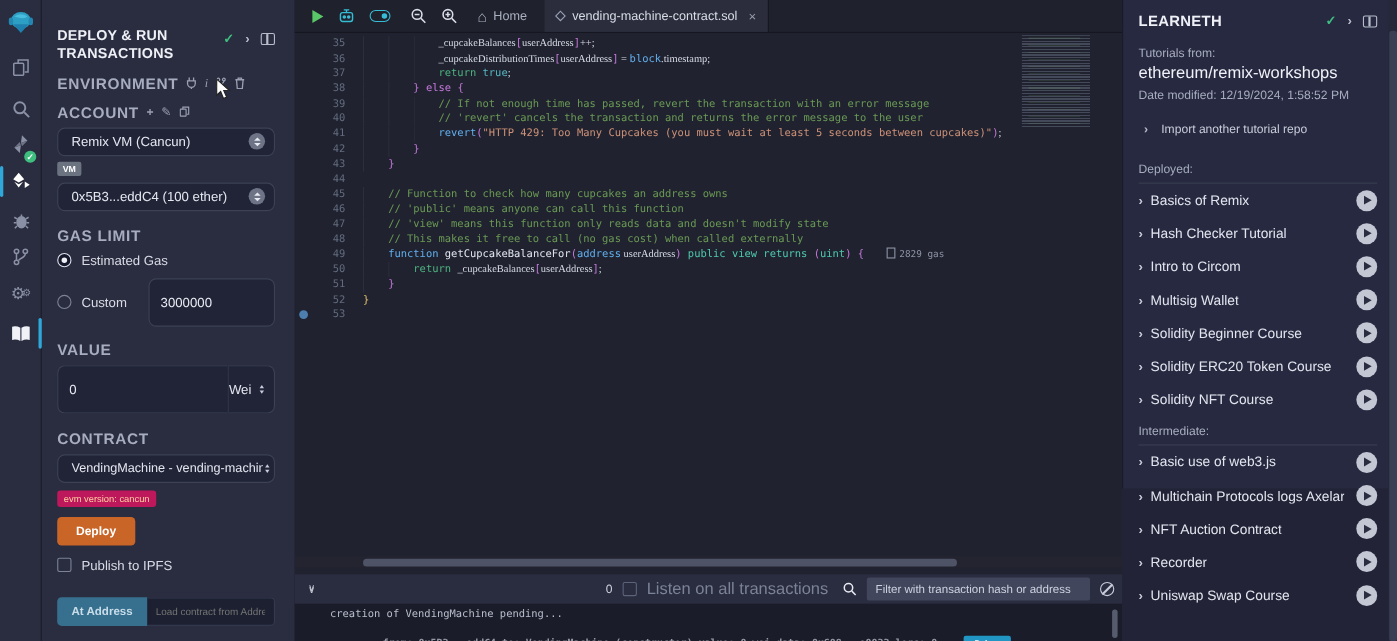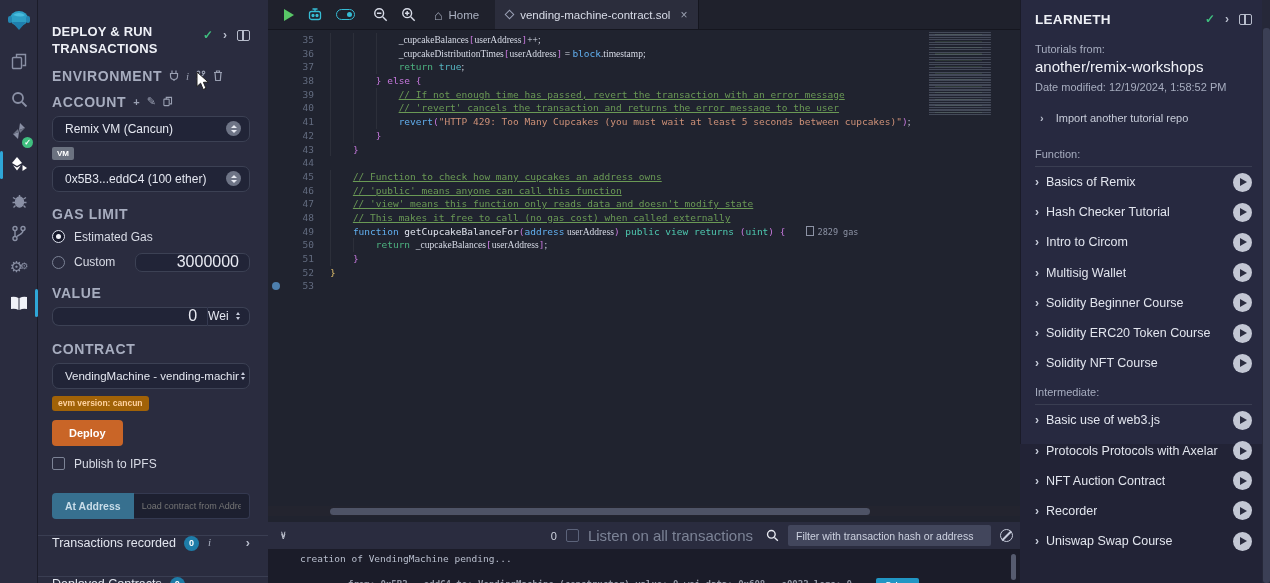--- a/index.html
+++ b/index.html
@@ -33,25 +33,25 @@
   .tri-up { width:0; height:0; border-left:3px solid transparent; border-right:3px solid transparent; border-bottom:3.5px solid #e8eaf2; }
   .tri-dn { width:0; height:0; border-left:3px solid transparent; border-right:3px solid transparent; border-top:3.5px solid #e8eaf2; }
   .ministep { display:flex; flex-direction:column; gap:2px; margin-left:2px; }
   .minitri-up { width:0;height:0;border-left:2.5px solid transparent;border-right:2.5px solid transparent;border-bottom:3px solid #c7ccdb; }
   .minitri-dn { width:0;height:0;border-left:2.5px solid transparent;border-right:2.5px solid transparent;border-top:3px solid #c7ccdb; }
   .vm-badge { display:inline-block; background:#6b7280; color:#fff; font-size:8px; font-weight:bold; padding:2px 5px; border-radius:2px; margin-top:5px; }
   .radio { width:13px; height:13px; border:1px solid #7c8396; border-radius:50%; flex:none; }
   .radio.sel { border-color:#dfe3ee; background:#15182a; position:relative; }
   .radio.sel::after { content:""; position:absolute; inset:3px; border-radius:50%; background:#eef0f6; }
   .radrow { display:flex; align-items:center; gap:9px; font-size:12px; color:#d9dce6; }
-  input.boxinput { background:#212437; border:1px solid #3c4154; border-radius:7px; height:19px; color:#e8eaf2; font-size:16px; padding:0 10px; font-family:"Liberation Sans",sans-serif; width:100%; outline:none;text-align:right; }
+  input.boxinput { background:#212437; border:1px solid #3c4154; border-radius:7px; height:44px; color:#e8eaf2; font-size:12px; padding:0 10px; font-family:"Liberation Sans",sans-serif; width:100%; outline:none; }
   .valrow { display:flex; margin-top:6px; }
   .valrow input { border-radius:7px 0 0 7px; border-right:none; }
   .unitbox { width:56px; background:#212437; border:1px solid #3c4154; border-left:1px solid #343950; border-radius:0 7px 7px 0; display:flex; align-items:center; justify-content:flex-start; gap:5px; font-size:12px; color:#e4e7f0; }
-  .evm-badge { display:inline-block; background:#a16207; color:#ffd2a0; font-size:8.5px; font-weight:bold; padding:2.5px 6px; border-radius:3px; margin-top:7px; }
+  .evm-badge { display:inline-block; background:#be185d; color:#ffd2a0; font-size:8.5px; font-weight:normal; padding:2.5px 6px; border-radius:3px; margin-top:7px; }
   .deploy-btn { display:inline-block; background:#c96527; color:#fff; font-size:11px; font-weight:bold; padding:7px 17px; border-radius:4px; border:none; margin-top:9px; cursor:pointer; font-family:"Liberation Sans",sans-serif; }
   .ipfsrow { display:flex; align-items:center; gap:9px; margin-top:11px; font-size:12px; color:#d9dce6; }
   .cbox { width:13px; height:13px; border:1px solid #7c8396; border-radius:2px; background:transparent; flex:none; }
   .atrow { display:flex; margin-top:22px; }
   .at-btn { background:#37708f; color:#c9dde9; font-size:10.5px; font-weight:bold; padding:0 13px; height:26px; border:none; border-radius:4px 0 0 4px; font-family:"Liberation Sans",sans-serif; }
   .at-input { flex:1; background:#1d2030; border:1px solid #343950; border-left:none; border-radius:0 4px 4px 0; height:26px; color:#6f7688; font-size:9px; padding:0 8px; outline:none; font-family:"Liberation Sans",sans-serif; min-width:0; }
   .divider { border-top:1px solid #3a3e52; margin-top:16px; }
   .secrow { display:flex; height:40px; font-size:12.5px; color:#e2e5ee; }
   .badge-count { width:15px; height:15px; border-radius:50%; background:#1e7ca8; color:#fff; font-size:9px; font-weight:bold; display:flex; align-items:center; justify-content:center; margin-left:8px; flex:none; }
   .info-i { font-family:"Liberation Serif",serif; font-style:italic; font-size:11px; color:#aab0c0; margin-left:9px; }
@@ -72,21 +72,21 @@
   .lines { padding-top:3px; }
   .crow { display:flex; height:13.7px; line-height:13.7px; white-space:pre; }
   .bpcol { width:16px; flex:none; display:flex; align-items:center; justify-content:center; }
   .bpdot { width:8px; height:8px; border-radius:50%; background:#4d7fae; }
   .lnum { width:30px; flex:none; text-align:right; color:#626b7f; padding-right:16px; box-sizing:content-box; }
   .lcode { flex:1; color:#d8dce8; }
   .indg { display:inline-block; width:4ch; height:13.7px; vertical-align:top; box-shadow:inset 1px 0 0 rgba(255,255,255,.055); }
   .tk-id { color:#d8dce8;font-family:Liberation Serif, serif; } .tk-br { color:#c678dd; } .tk-bry { color:#e2c06c; }
   .tk-kwb { color:#61afef; } .tk-kwg { color:#4db380; } .tk-kwt { color:#4ec9b0; }
   .tk-typ { color:#4ec9b0; } .tk-lit { color:#56b6c2; } .tk-kwp { color:#c678dd; }
-  .tk-com { color:#6a9955;text-decoration:underline; } .tk-str { color:#ce9178; } .tk-fn { color:#e2e6f0; }
+  .tk-com { color:#6a9955; } .tk-str { color:#ce9178; } .tk-fn { color:#e2e6f0; }
   .gaschip { color:#8d93a5; font-size:8.5px; margin-left:20px; }
   .gaschip::before { content:""; display:inline-block; width:6px; height:8px; border:1px solid #8d93a5; margin-right:4px; vertical-align:-1px; }
   .minimap { position:absolute; top:2px; right:9px; width:86px; height:84px;
     background:repeating-linear-gradient(180deg, rgba(150,162,185,.30) 0 1px, transparent 1px 2.5px),
                repeating-linear-gradient(180deg, rgba(106,153,85,.18) 0 1px, transparent 1px 6.5px);
     background-size:72% 100%, 55% 100%; background-repeat:no-repeat; background-position:4px 0, 10px 2px; }
   .hscroll { position:absolute; left:0; right:0; top:476px; height:10px; background:#23242f; }
   .hthumb { position:absolute; left:62px; top:1.5px; width:540px; height:7px; background:#4e5366; border-radius:4px; }
   .termbar { position:absolute; left:0; top:522px; width:752px; height:27px; background:#2a2c3f; display:flex; align-items:center; padding:0 7px 0 12px; gap:9px; }
   .dblchev { display:flex; flex-direction:column; line-height:5px; color:#c3c8d4; font-size:9px; letter-spacing:0; }
@@ -397,28 +397,28 @@
 <div class="lp">
   <div class="lp-head">
     <span class="lp-title">LEARNETH</span>
     <div class="head-icons" style="margin-top:0;">
       <span class="check">✓</span>
       <span class="chev">›</span>
       <span class="panelbox"></span>
     </div>
   </div>
   <div class="fromlbl">Tutorials from:</div>
-  <div class="repo">another/remix-workshops</div>
+  <div class="repo">ethereum/remix-workshops</div>
   <div class="modified">Date modified: 12/19/2024, 1:58:52 PM</div>
   <div class="importrow">
     <span class="chev" style="font-size:11px;">›</span>
     <span>Import another tutorial repo</span>
   </div>
   <div class="sections">
-      <div class="seclab">Function:</div>
+      <div class="seclab">Deployed:</div>
       <div class="tutrow">
         <div class="tutleft">
           <span class="tutchev">›</span>
           <span class="tutlab">Basics of Remix</span>
         </div>
         <span class="playbtn">
           <span class="playtri"></span>
         </span>
       </div>
       <div class="tutrow">
@@ -481,21 +481,21 @@
           <span class="tutchev">›</span>
           <span class="tutlab">Basic use of web3.js</span>
         </div>
         <span class="playbtn">
           <span class="playtri"></span>
         </span>
       </div>
       <div class="tutrow">
         <div class="tutleft">
           <span class="tutchev">›</span>
-          <span class="tutlab">Protocols Protocols with Axelar</span>
+          <span class="tutlab">Multichain Protocols logs Axelar</span>
         </div>
         <span class="playbtn">
           <span class="playtri"></span>
         </span>
       </div>
       <div class="tutrow">
         <div class="tutleft">
           <span class="tutchev">›</span>
           <span class="tutlab">NFT Auction Contract</span>
         </div>

